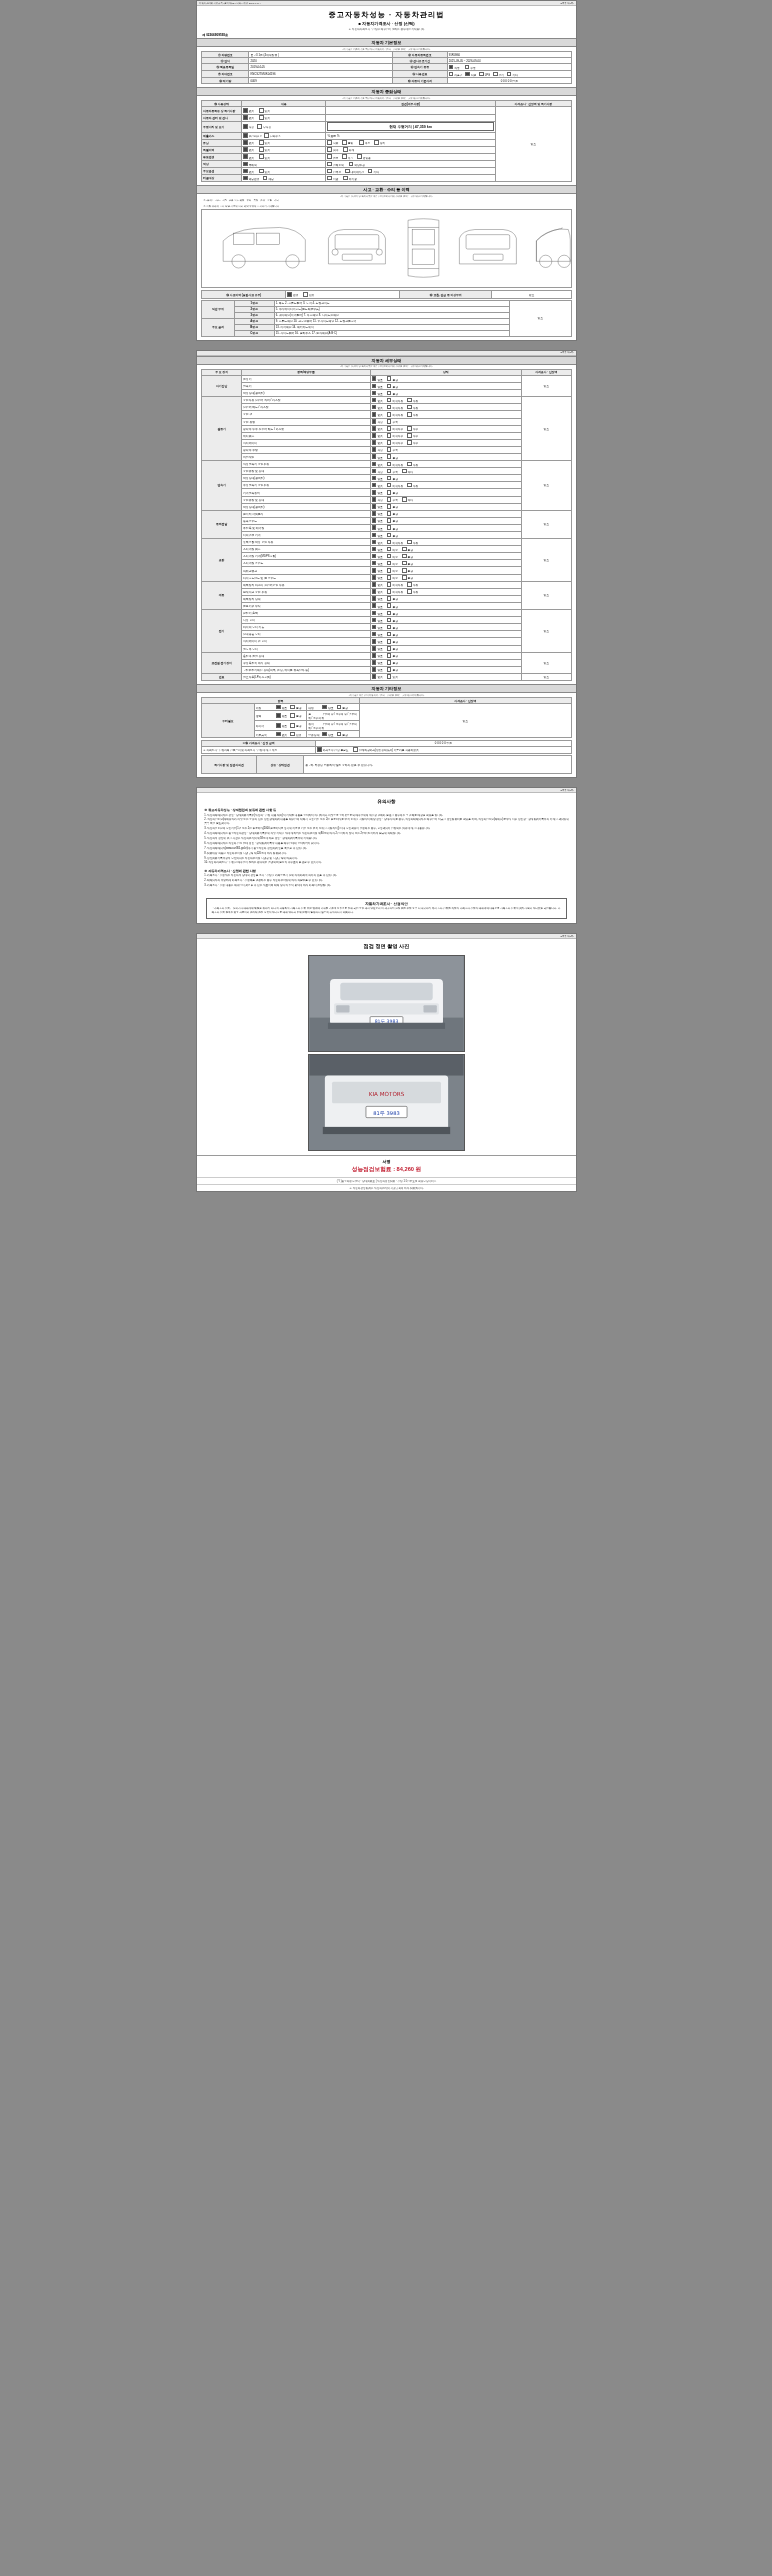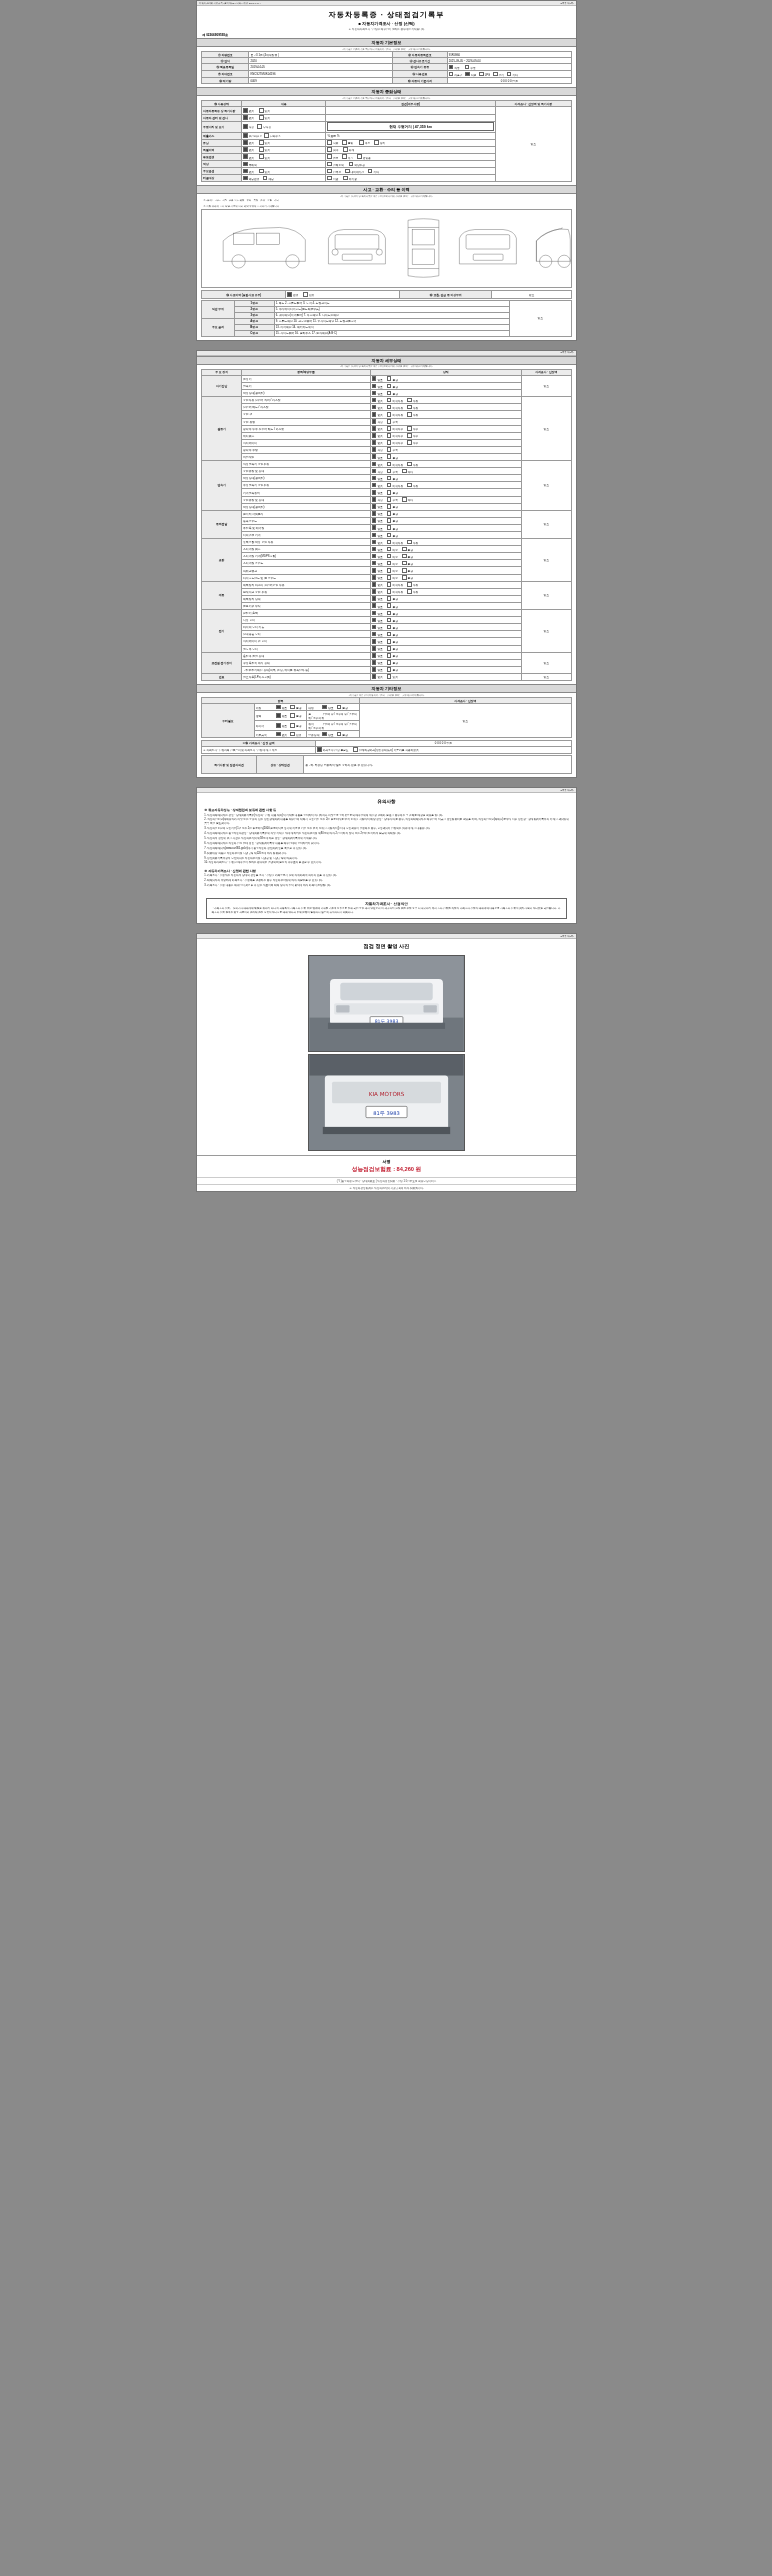--- a/index.html
+++ b/index.html
@@ -45,21 +45,21 @@
 <body>
 
 <div class="page">
 
   <div class="sheet">
     <div class="topbar">
       <span>자동차관리법 시행규칙 [별지 제82호서식] &lt;개정 2021.1.19.&gt;</span>
       <span>(3쪽중 제1쪽)</span>
     </div>
 
-    <div class="doc-title">자동차등록증 · 상태점검기록부</div>
+    <div class="doc-title">중고자동차성능 · 자동차관리법</div>
     <div class="doc-sub">■ 자동차가격조사 · 산정 (선택)</div>
     <div class="doc-sub2">※ 자동차가격조사 · 산정은 매수인이 원하는 경우에만 기재합니다</div>
     <div class="docnum">제 02266909593호</div>
 
     <div class="secbar">자동차 기본정보</div>
     <div class="secnote">(자격증은 기준가격을 확인이나 자동차가격조사 · 산정을 원하는 경우에만 기재합니다)</div>
 
     <div class="wrap">
       <table>
         <tbody>

